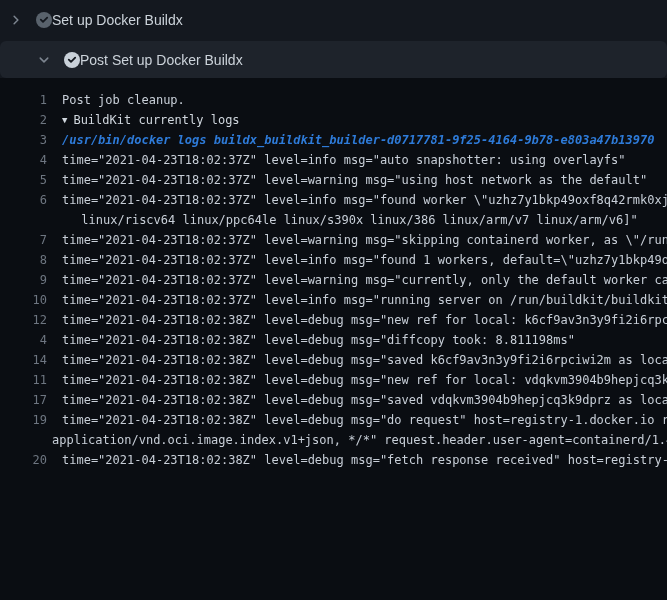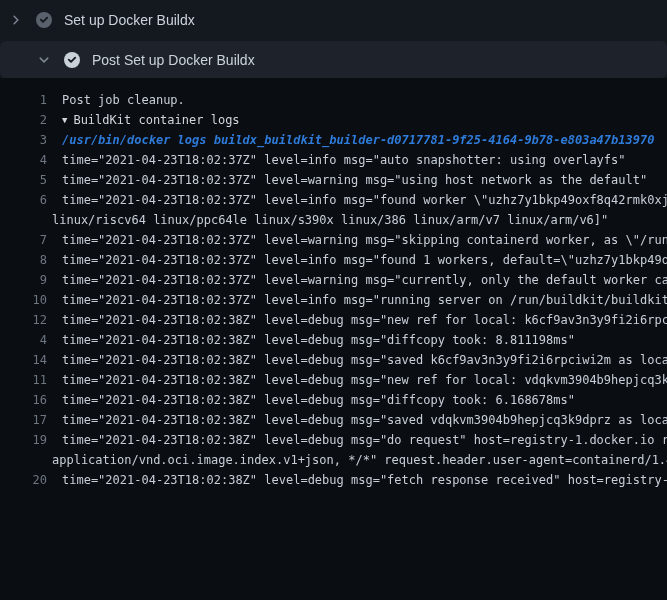--- a/index.html
+++ b/index.html
@@ -32,39 +32,39 @@
     height:37px;margin-top:1px;
     background:var(--bg-row-selected);
     border-radius:6px;
     padding-left:38px;
   }
   .chev{flex:0 0 12px;width:12px;height:12px;display:flex;align-items:center;justify-content:center;}
   .chev svg{display:block;}
   .check{flex:0 0 16px;width:16px;height:16px;margin-left:14px;}
   .check svg{display:block;}
   .step-label{
-    margin-left:12px;font-size:14px;color:var(--text-header);
+    font-size:14px;color:var(--text-header);
     white-space:nowrap;
   }
   
   #log{
     flex:1 1 auto;background:var(--bg-log);
     padding-top:12px;overflow:hidden;
     font-family:"DejaVu Sans Mono", monospace;font-size:12px;
   }
   .log-row{display:flex;height:20px;line-height:20px;}
   .gutter{
     flex:0 0 47px;text-align:right;color:var(--text-lineno);
     user-select:none;cursor:pointer;white-space:pre;
   }
   .content{
     flex:1 1 auto;padding-left:15px;white-space:pre;overflow:hidden;
     color:var(--text-log);
   }
-  .log-row.continuation .content{padding-left:5px;}
+  .log-row.continuation .content{padding-left:5px;text-align:center;}
   .log-row.command .content{color:var(--accent-command);font-weight:bold;font-style:italic;}
   .log-row.group .content{color:#d0d7de;cursor:pointer;}
   .group-toggle{
     display:inline-block;font-size:9px;vertical-align:1px;
     margin-right:6px;color:#d0d7de;
   }
 </style>
 </head>
 <body>
 
@@ -101,21 +101,21 @@
         <span class="step-label">Post Set up Docker Buildx</span>
       </div>
     </div>
   <div id="log">
       <div class="log-row plain">
         <span class="gutter">1</span>
         <span class="content">Post job cleanup.</span>
       </div>
       <div class="log-row group">
         <span class="gutter">2</span>
-        <span class="content"><span class="group-toggle">▼</span><span>BuildKit container logs</span></span>
+        <span class="content"><span class="group-toggle">▼</span><span>BuildKit currently logs</span></span>
       </div>
       <div class="log-row command">
         <span class="gutter">3</span>
         <span class="content">/usr/bin/docker logs buildx_buildkit_builder-d0717781-9f25-4164-9b78-e803a47b13970</span>
       </div>
       <div class="log-row plain">
         <span class="gutter">4</span>
         <span class="content">time="2021-04-23T18:02:37Z" level=info msg="auto snapshotter: using overlayfs"</span>
       </div>
       <div class="log-row plain">
@@ -156,24 +156,20 @@
       </div>
       <div class="log-row plain">
         <span class="gutter">14</span>
         <span class="content">time="2021-04-23T18:02:38Z" level=debug msg="saved k6cf9av3n3y9fi2i6rpciwi2m as local.sharedKey:local:/home/runner/work"</span>
       </div>
       <div class="log-row plain">
         <span class="gutter">11</span>
         <span class="content">time="2021-04-23T18:02:38Z" level=debug msg="new ref for local: vdqkvm3904b9hepjcq3k9dprz"</span>
       </div>
       <div class="log-row plain">
-        <span class="gutter">16</span>
-        <span class="content">time="2021-04-23T18:02:38Z" level=debug msg="diffcopy took: 6.168678ms"</span>
-      </div>
-      <div class="log-row plain">
         <span class="gutter">17</span>
         <span class="content">time="2021-04-23T18:02:38Z" level=debug msg="saved vdqkvm3904b9hepjcq3k9dprz as local.sharedKey:local:/home/runner/work"</span>
       </div>
       <div class="log-row plain">
         <span class="gutter">19</span>
         <span class="content">time="2021-04-23T18:02:38Z" level=debug msg="do request" host=registry-1.docker.io request.header.accept="application/vnd.docker.distribution.manifest.v2+json,</span>
       </div>
       <div class="log-row continuation">
         <span class="gutter"></span>
         <span class="content">application/vnd.oci.image.index.v1+json, */*" request.header.user-agent=containerd/1.4.4 request.method=HEAD</span>

